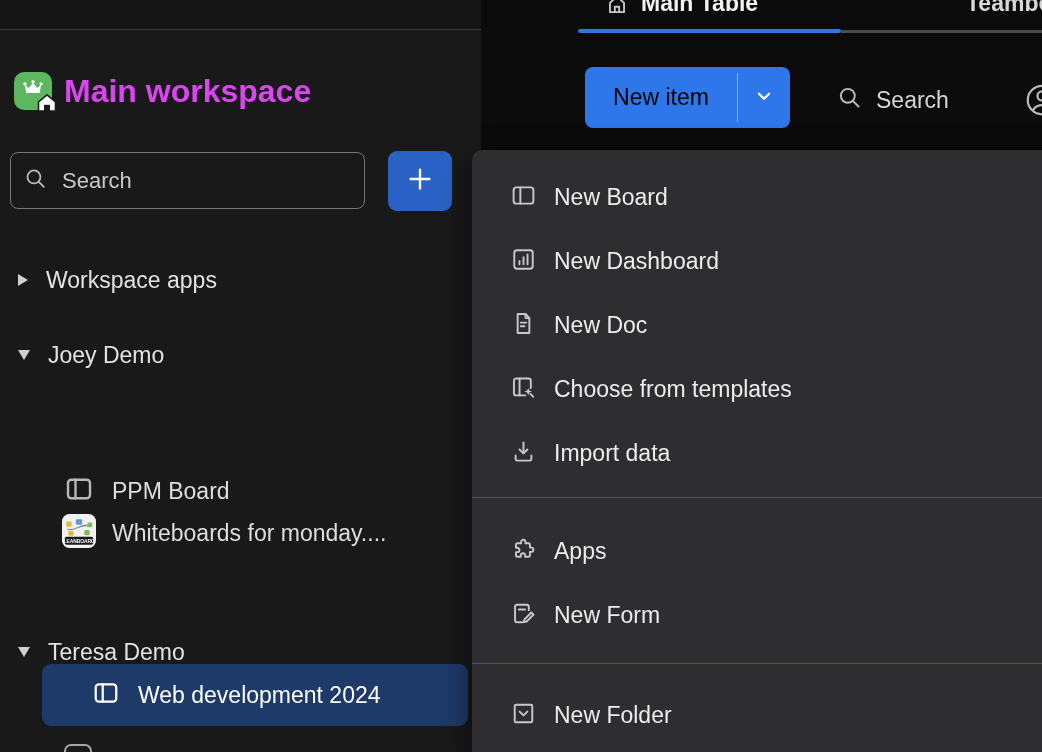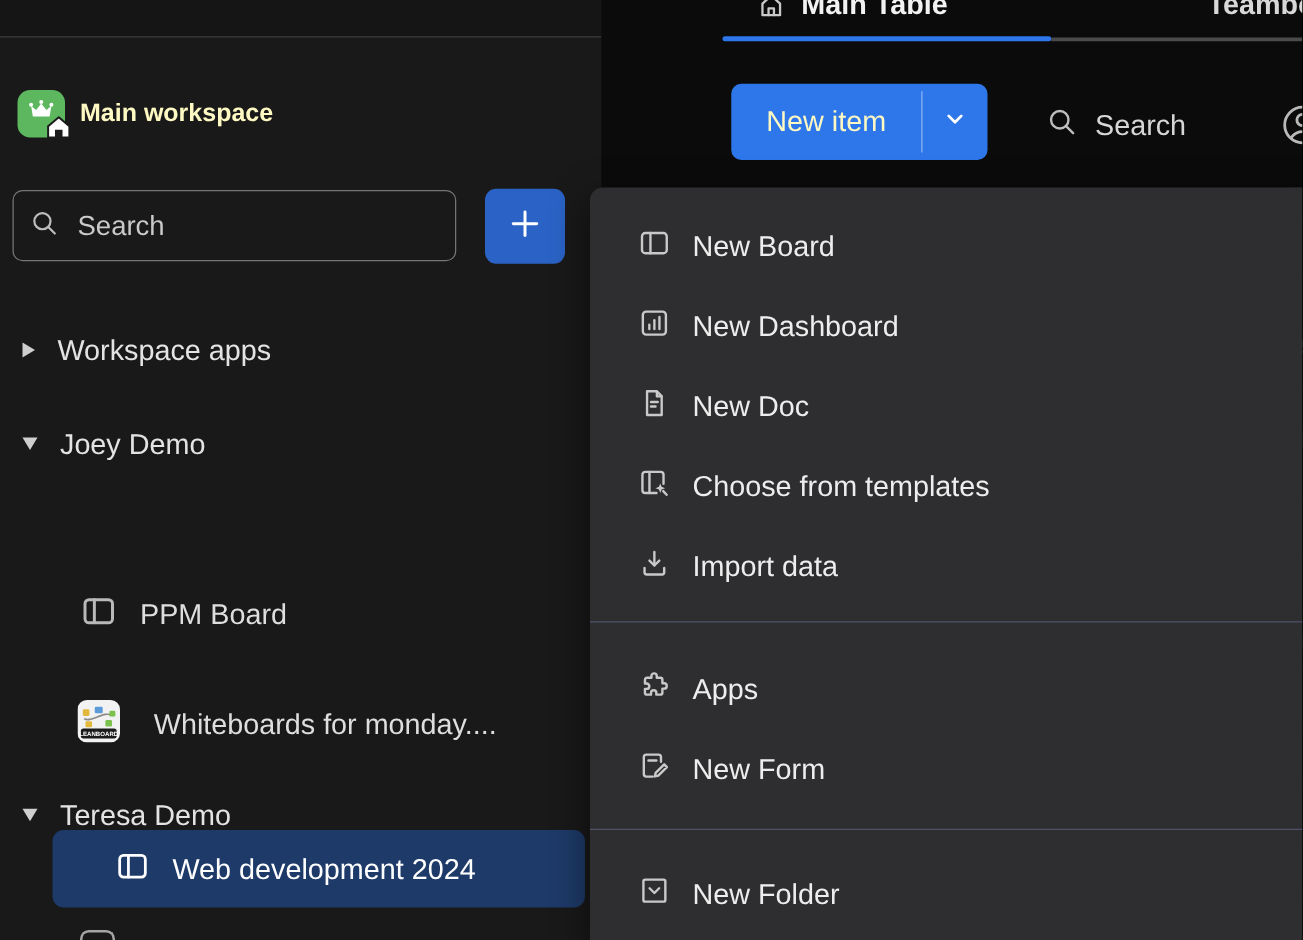--- a/index.html
+++ b/index.html
@@ -8,58 +8,58 @@
   .stage { position:relative; width:1042px; height:752px; overflow:hidden; background:#0b0b0b; }
 
   
   .tab-home { position:absolute; left:604px; top:-9px; z-index:2; }
   .tab1-label { position:absolute; left:641px; top:-10px; font-size:23px; font-weight:700; color:#f2f2f2; z-index:2; }
   .tab-underline { position:absolute; left:578px; top:29px; width:263px; height:4px; background:#2e77ea; border-radius:2px; z-index:2; }
   .tab-grayline { position:absolute; left:841px; top:30px; width:201px; height:3px; background:#4b4b4d; z-index:1; }
   .tab2-label { position:absolute; left:966px; top:-10px; font-size:23px; font-weight:700; color:#d8d8d8; z-index:2; }
 
   .newitem { position:absolute; left:585px; top:67px; width:205px; height:61px; background:#2e77ea; border-radius:8px; display:flex; z-index:5; }
-  .ni-main { flex:1; display:flex; align-items:center; justify-content:center; color:#fef9c3; font-size:23px; }
+  .ni-main { flex:1; display:flex; align-items:center; justify-content:center; color:#000000; font-size:23px; }
   .ni-divider { width:1px; background:rgba(255,255,255,.45); margin:6px 0; }
   .ni-caret { width:52px; display:flex; align-items:center; justify-content:center; }
 
   .search-btn { position:absolute; left:836px; top:82px; height:36px; display:flex; align-items:center; gap:13px; color:#d6d6d6; font-size:23px; z-index:5; }
   .person { position:absolute; left:1024px; top:82px; z-index:5; }
 
   .peek { position:absolute; left:1031px; top:150px; width:11px; height:602px; background:#232325; overflow:hidden; z-index:6; }
   .peek-lines { position:absolute; left:0; right:0; top:28px; bottom:0; background:repeating-linear-gradient(to bottom, transparent 0 43px, #414144 43px 45px); }
   .pg { position:absolute; left:1px; font-weight:700; }
   .pg-t { top:20px; color:#4d8af5; font-size:27px; }
   .pg-e { top:112px; color:#c9c9c9; font-size:23px; font-weight:400; }
   .pg-j1 { top:190px; color:#d0d0d0; font-size:23px; font-weight:400; }
   .pg-j2 { top:354px; color:#d0d0d0; font-size:23px; font-weight:400; }
 
   
   .sb { position:absolute; left:0; top:0; width:481px; height:752px; background:#191919; z-index:10; }
   .sb-top { height:30px; background:#151515; border-bottom:1px solid #3c3c3e; }
   .ws-head { position:absolute; left:14px; top:72px; display:flex; align-items:center; }
   .ws-tile { position:relative; width:38px; height:38px; border-radius:10px; background:#5cb75f; display:flex; align-items:center; justify-content:center; }
   .ws-badge { position:absolute; right:-7px; bottom:-9px; }
-  .ws-title { margin-left:12px; font-size:20px; font-weight:700; color:#fef9c3; white-space:nowrap; }
+  .ws-title { margin-left:12px; font-size:32px; font-weight:700; color:#d946ef; white-space:nowrap; }
 
   .sb-search { position:absolute; left:10px; top:152px; width:355px; height:57px; border:1px solid #767676; border-radius:8px; display:flex; align-items:center; padding:0 12px; }
   .sb-search input { flex:1; margin-left:14px; background:transparent; border:none; outline:none; color:#c9c9c9; font-size:22px; font-family:"Liberation Sans", sans-serif; }
   .sb-search input::placeholder { color:#c9c9c9; opacity:1; }
 
   .add-btn { position:absolute; left:388px; top:151px; width:64px; height:60px; background:#2a63c5; border-radius:9px; display:flex; align-items:center; justify-content:center; }
 
   .grp { position:absolute; left:0; width:100%; height:40px; display:flex; align-items:center; }
   .grp-ws { top:260px; } .grp-joey { top:335px; } .grp-teresa { top:632px; }
   .tri { margin-left:18px; width:0; height:0; }
   .tri-r { border-top:6px solid transparent; border-bottom:6px solid transparent; border-left:10px solid #cfcfcf; }
   .tri-d { border-left:6px solid transparent; border-right:6px solid transparent; border-top:10px solid #cfcfcf; }
   .grp-label { margin-left:18px; font-size:23px; color:#e3e3e3; }
 
   .brow { position:absolute; left:42px; width:426px; height:62px; display:flex; align-items:center; border-radius:9px; }
-  .brow-portfolio { top:392px; } .brow-ppm { top:460px; } .brow-wb { top:548px;gap:11px; }
+  .brow-portfolio { top:392px; } .brow-ppm { top:460px; } .brow-wb { top:502px; }
   .brow-webdev { top:664px; background:#1e3a69;padding-left:28px; }
   .brow .applogo { margin-left:20px; }
   .brow .bicon { margin-left:22px; }
   .brow-label { margin-left:16px; font-size:23px; color:#dedede; white-space:nowrap; }
   .brow-webdev .brow-label { color:#ffffff; margin-left:18px; }
   .brow-ppm .brow-label { margin-left:18px; }
   .partial-icon { position:absolute; left:64px; top:744px; width:28px; height:10px; border:2.5px solid #a5a5a5; border-bottom:none; border-radius:7px 7px 0 0; }
 
   
   .menu { position:absolute; left:472px; top:150px; width:646px; height:602px; background:#2e2e30; border-radius:10px 10px 0 0; box-shadow:0 10px 30px rgba(0,0,0,.55); padding-top:15px; z-index:20; }

